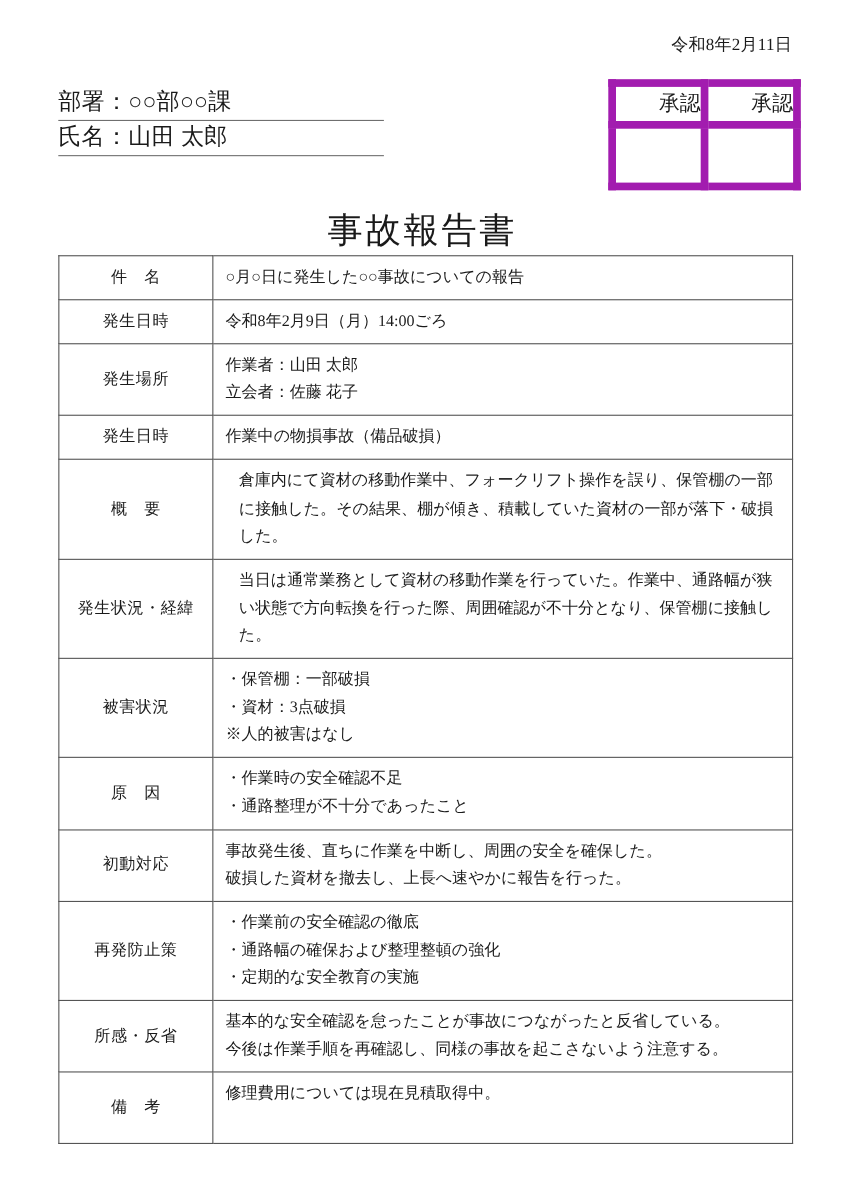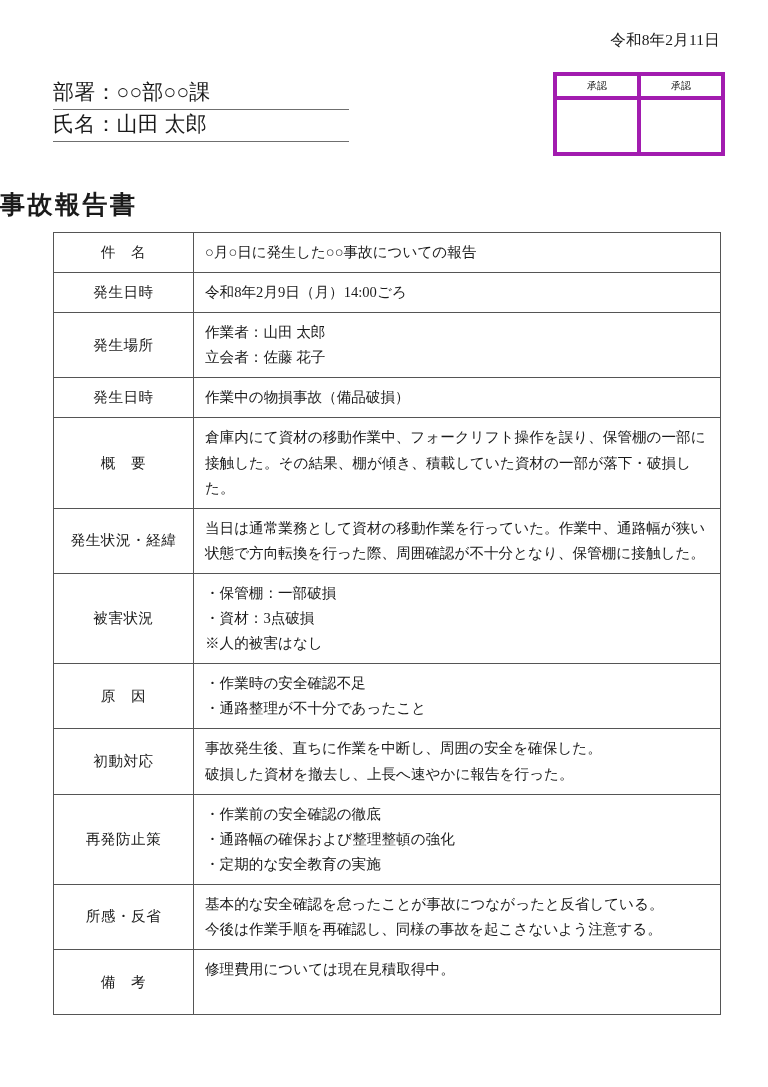--- a/index.html
+++ b/index.html
@@ -58,39 +58,39 @@
     top: 72px;
     width: 168px;
     border: 1px solid #4a4a4a;
     border-collapse: collapse;
     display: table;
     table-layout: fixed;
   }
   .approval-row { display: table-row; }
   .approval-cell {
     display: table-cell;
-    border: 4px solid #a21caf;
-    text-align: center;
+    border: 7px solid #a21caf;
+    text-align: right;
     vertical-align: middle;
-    font-size: 10px;
+    font-size: 19px;
     width: 50%;
     box-sizing: border-box;
   }
   .approval-cell.head { height: 24px; padding: 2px 0 3px; }
   .approval-cell.blank { height: 56px; }
 
   
   .doc-title {
     position: absolute;
     top: 188px;
     left: 0;
     width: 768px;
-    text-align: left;
-    font-size: 25px;
-    font-weight: bold;
+    text-align: center;
+    font-size: 32px;
+    font-weight: normal;
     letter-spacing: 2.5px;
   }
 
   
   .report-table {
     position: absolute;
     left: 53px;
     top: 232px;
     width: 668px;
     border-collapse: collapse;
@@ -112,20 +112,21 @@
   .report-table td.value {
     padding: 7px 8px 7px 11px;
     text-align: left;
   }
   .report-table td.value .line {
     display: block;
     white-space: nowrap;
   }
   .report-table td.value.wrap .line {
     white-space: normal;
+    margin-left: 12px;
   }
 </style>
 </head>
 <body>
 
 <div class="page">
 
   <div class="doc-date">令和8年2月11日</div>
 
   <div class="header-fields">

